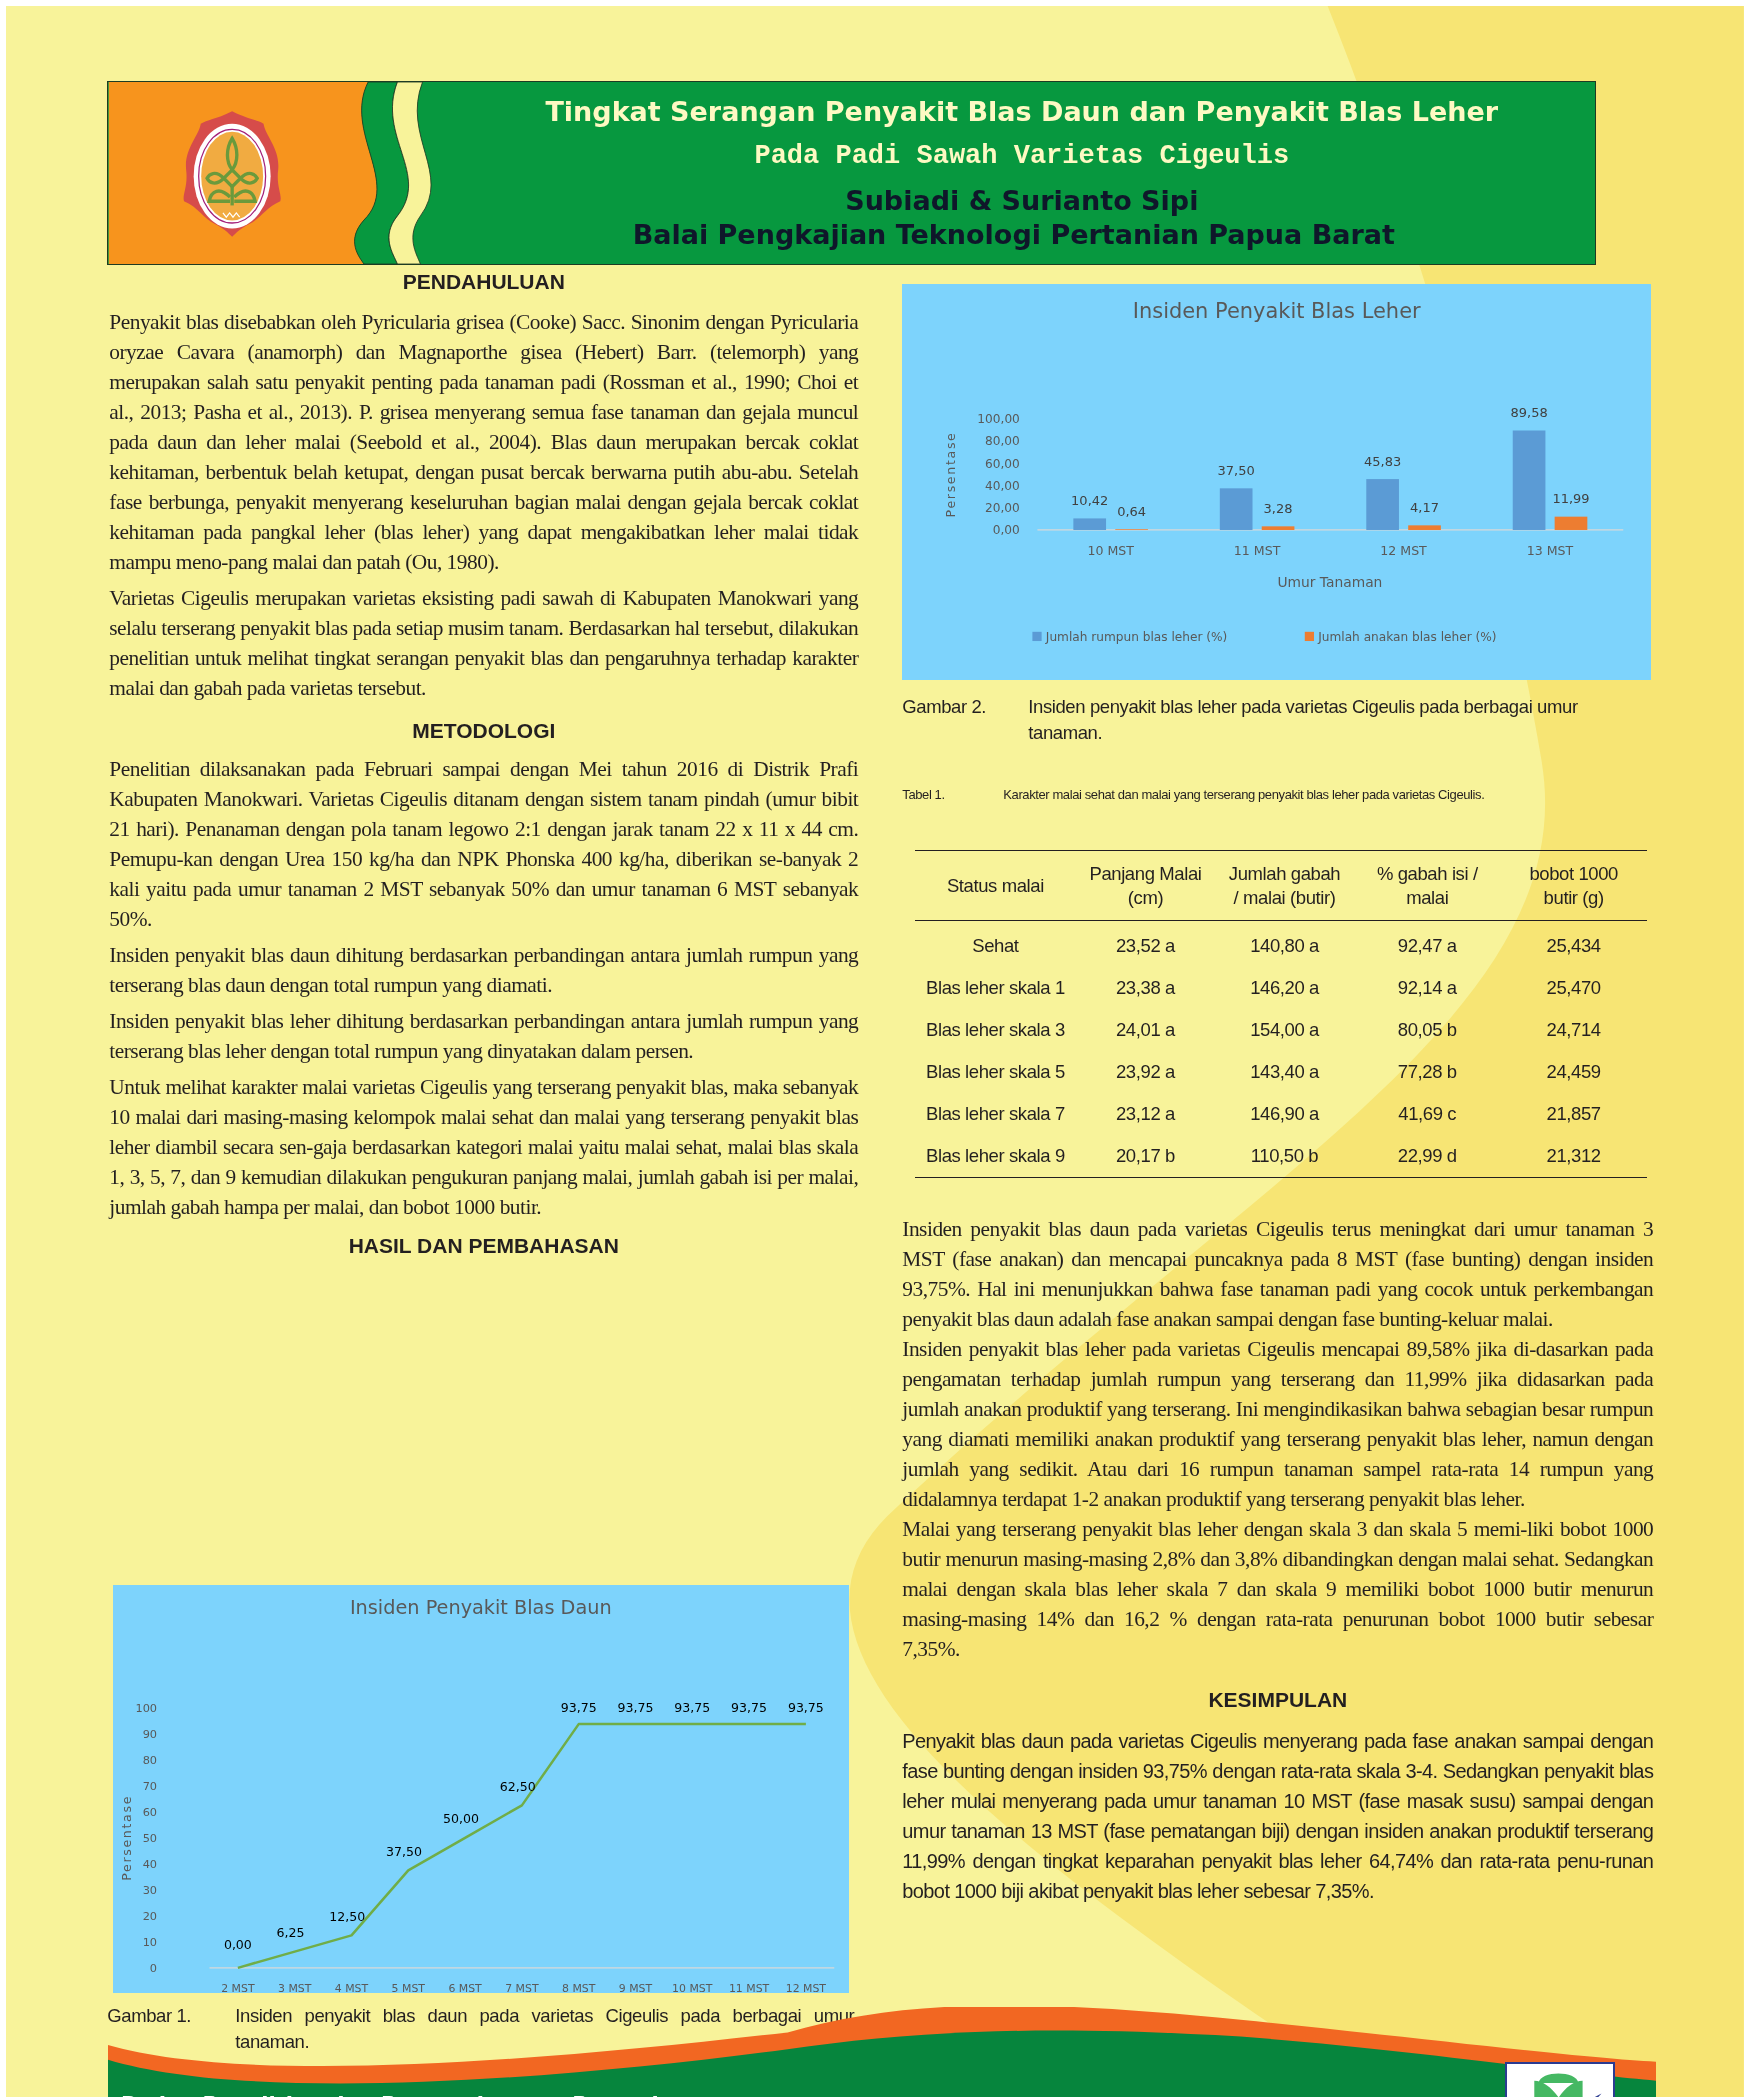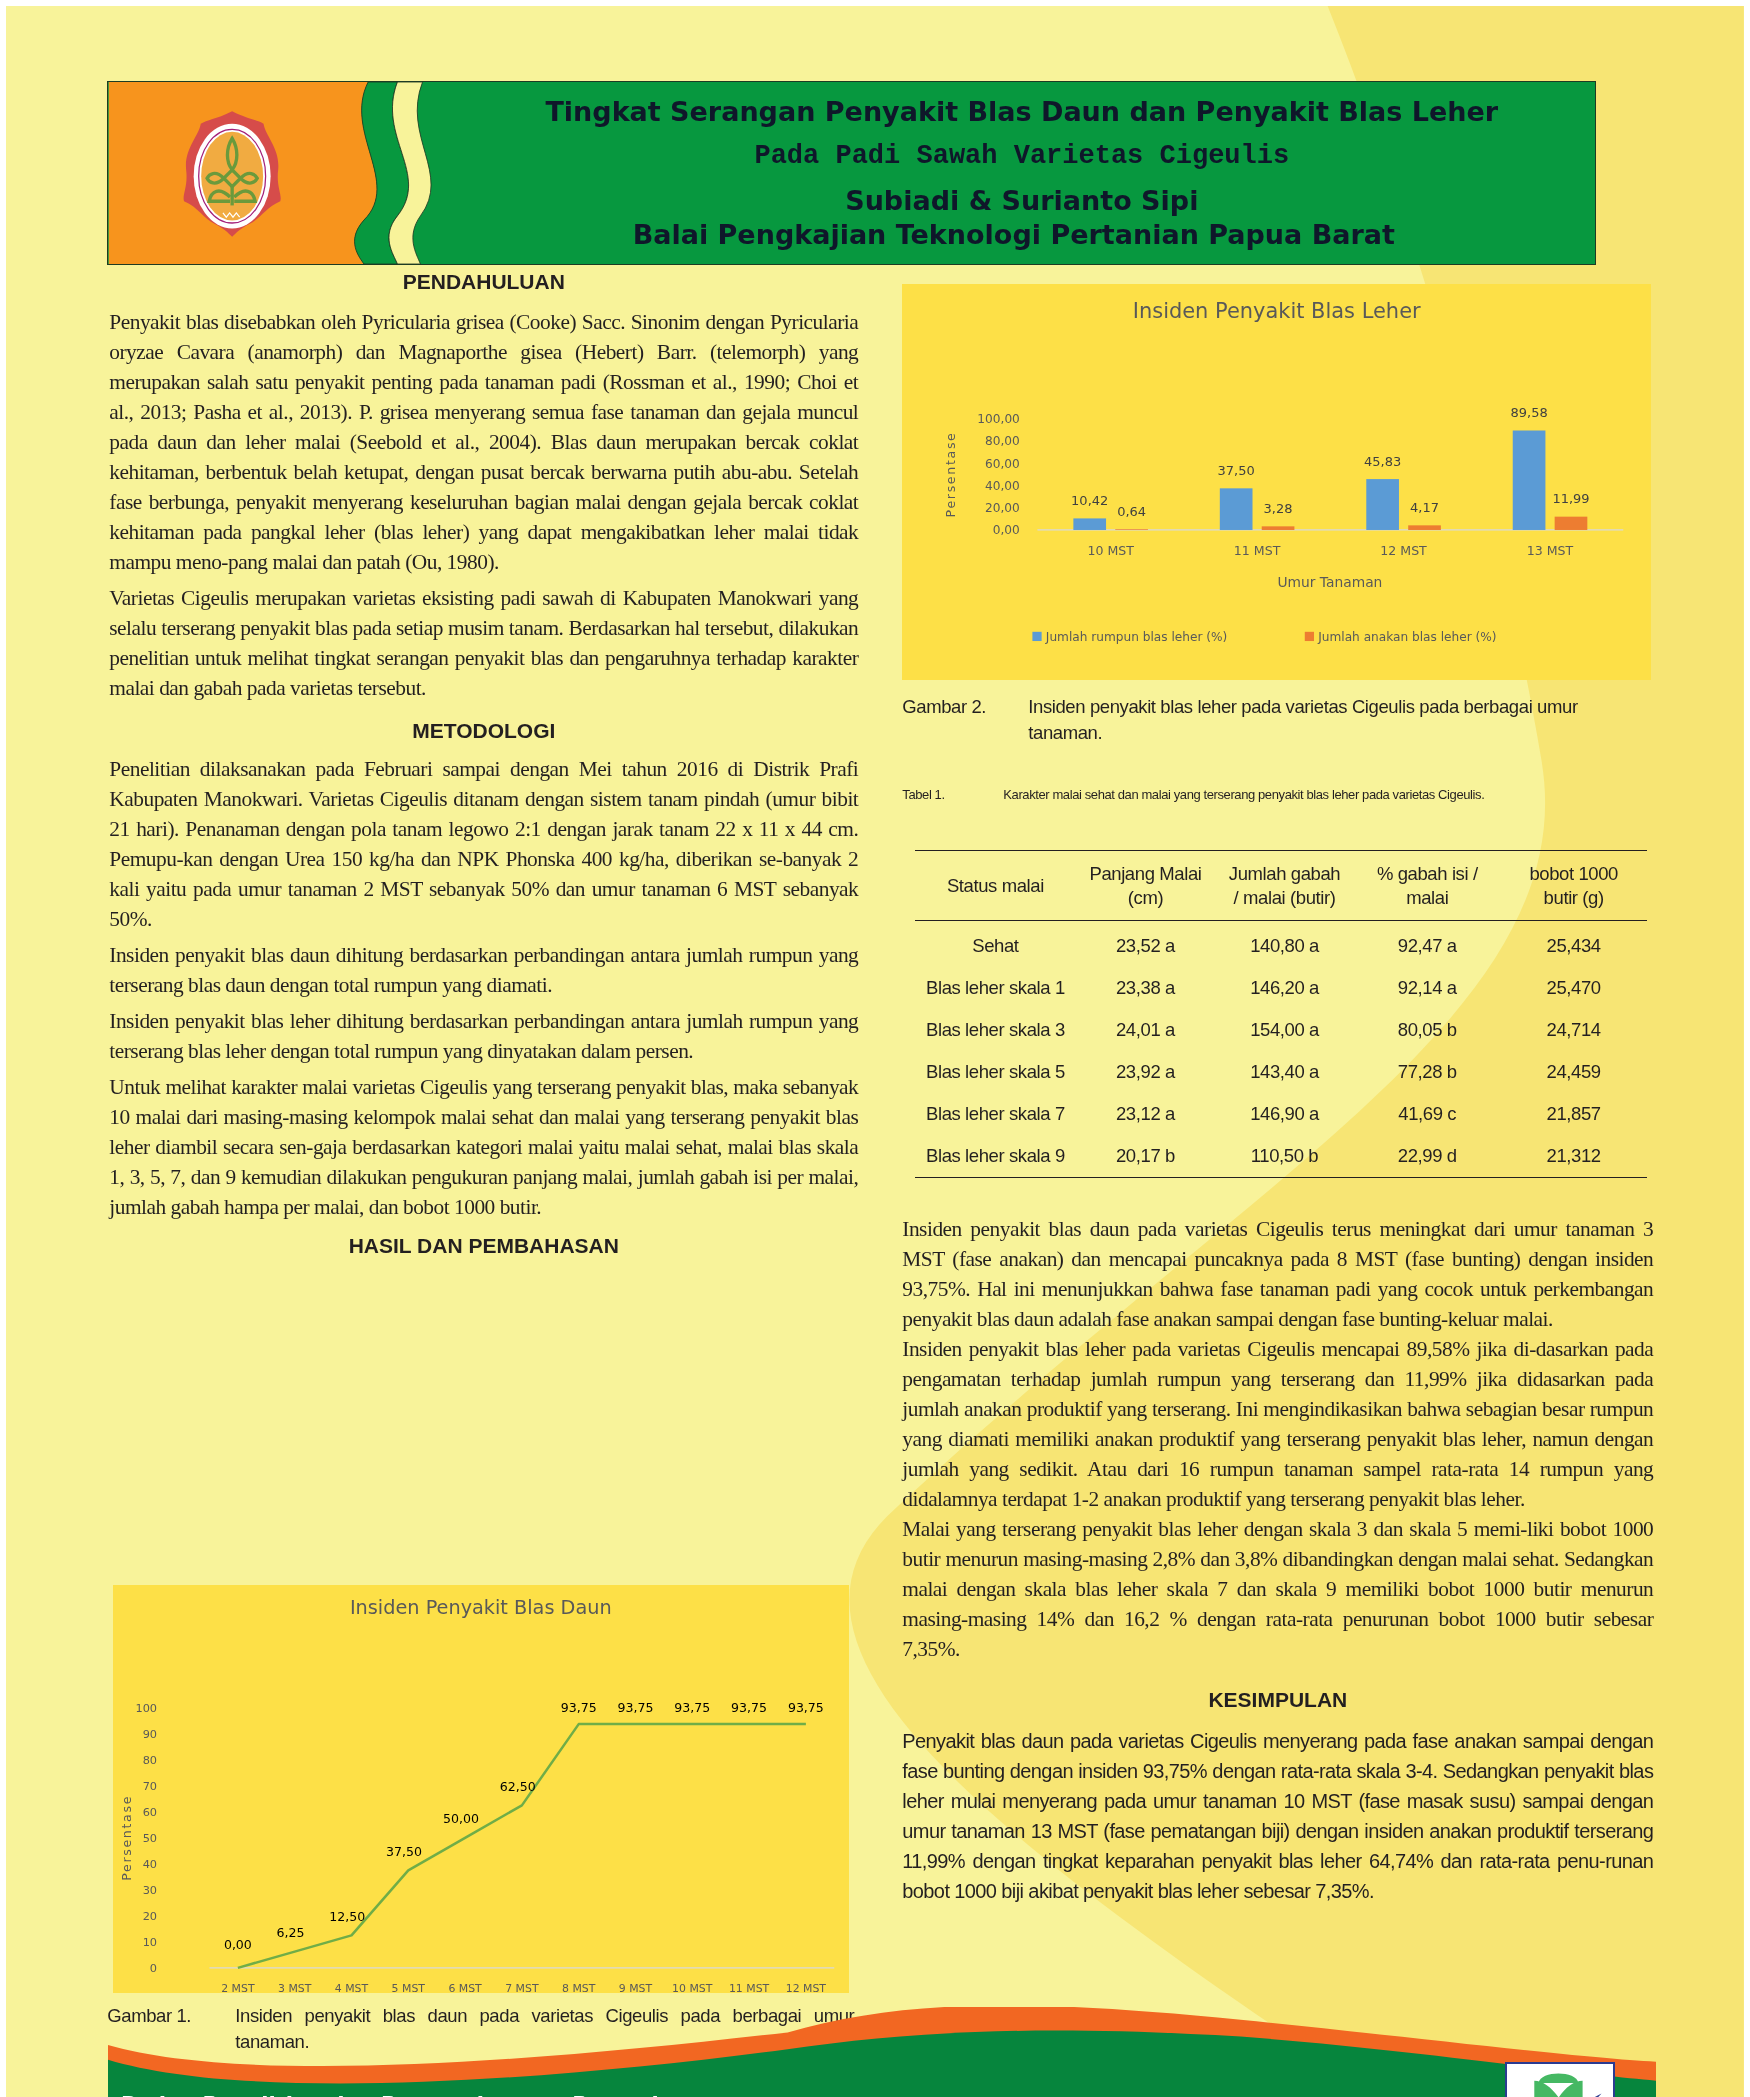--- a/index.html
+++ b/index.html
@@ -16,21 +16,21 @@
   #bg-shape { position: absolute; left: 0; top: 0; width: 1738px; height: 2233px; }
 
   
   #header {
     position: absolute; left: 101px; top: 75px; width: 1487px; height: 182px;
     border: 1.3px solid #1d3b23; background: #07983f; overflow: hidden;
   }
   #header-left { position: absolute; left: 0; top: 0; width: 378px; height: 182px; }
   #header-text { position: absolute; left: 340px; top: 0; right: 0; height: 182px; text-align: center;
     font-family: "DejaVu Sans", sans-serif; font-weight: bold; }
-  .h-title { color: #0f172a; font-size: 27px; letter-spacing: 0px; line-height: 45px; }
+  .h-title { color: #fef9c3; font-size: 27px; letter-spacing: 0px; line-height: 45px; }
   .h-author { color: #0f172a; font-size: 27px; line-height: 40px; }
   #h-line1 { position: absolute; left: 0; right: 0; top: 6.7px; }
   #h-line2 { position: absolute; left: 0; right: 0; top: 52px; font-family: Liberation Mono, monospace; }
   #h-line3 { position: absolute; left: 0; right: 0; top: 99px; }
   #h-line4 { position: absolute; left: 0; right: 16px; top: 133px; }
 
   
   .col { position: absolute; }
   #col-left { left: 103px; top: 264px; width: 749px; }
 
@@ -38,21 +38,21 @@
     text-align: center; font-family: "Liberation Sans", sans-serif; font-weight: bold;
     font-size: 21px; margin: 0; letter-spacing: 0;
   }
   .para {
     font-size: 21.4px; line-height: 30px; text-align: justify; margin: 0;
     font-stretch: condensed; letter-spacing: -0.5px;
   }
   .para + .para { margin-top: 5.9px; }
 
   
-  .chart-box { background: #fde047; position: absolute; }
+  .chart-box { background: #7dd3fc; position: absolute; }
   .chart-box svg { display: block; }
   .caption {
     position: absolute; font-family: "Liberation Sans", sans-serif; font-size: 18.5px; line-height: 26px;
     letter-spacing: -0.4px;
   }
   .caption .cap-label { position: absolute; left: 0; top: 0; }
   .caption .cap-text { position: absolute; top: 0; }
 
   
   #table-block { position: absolute; left: 896px; top: 775px; width: 751px;

